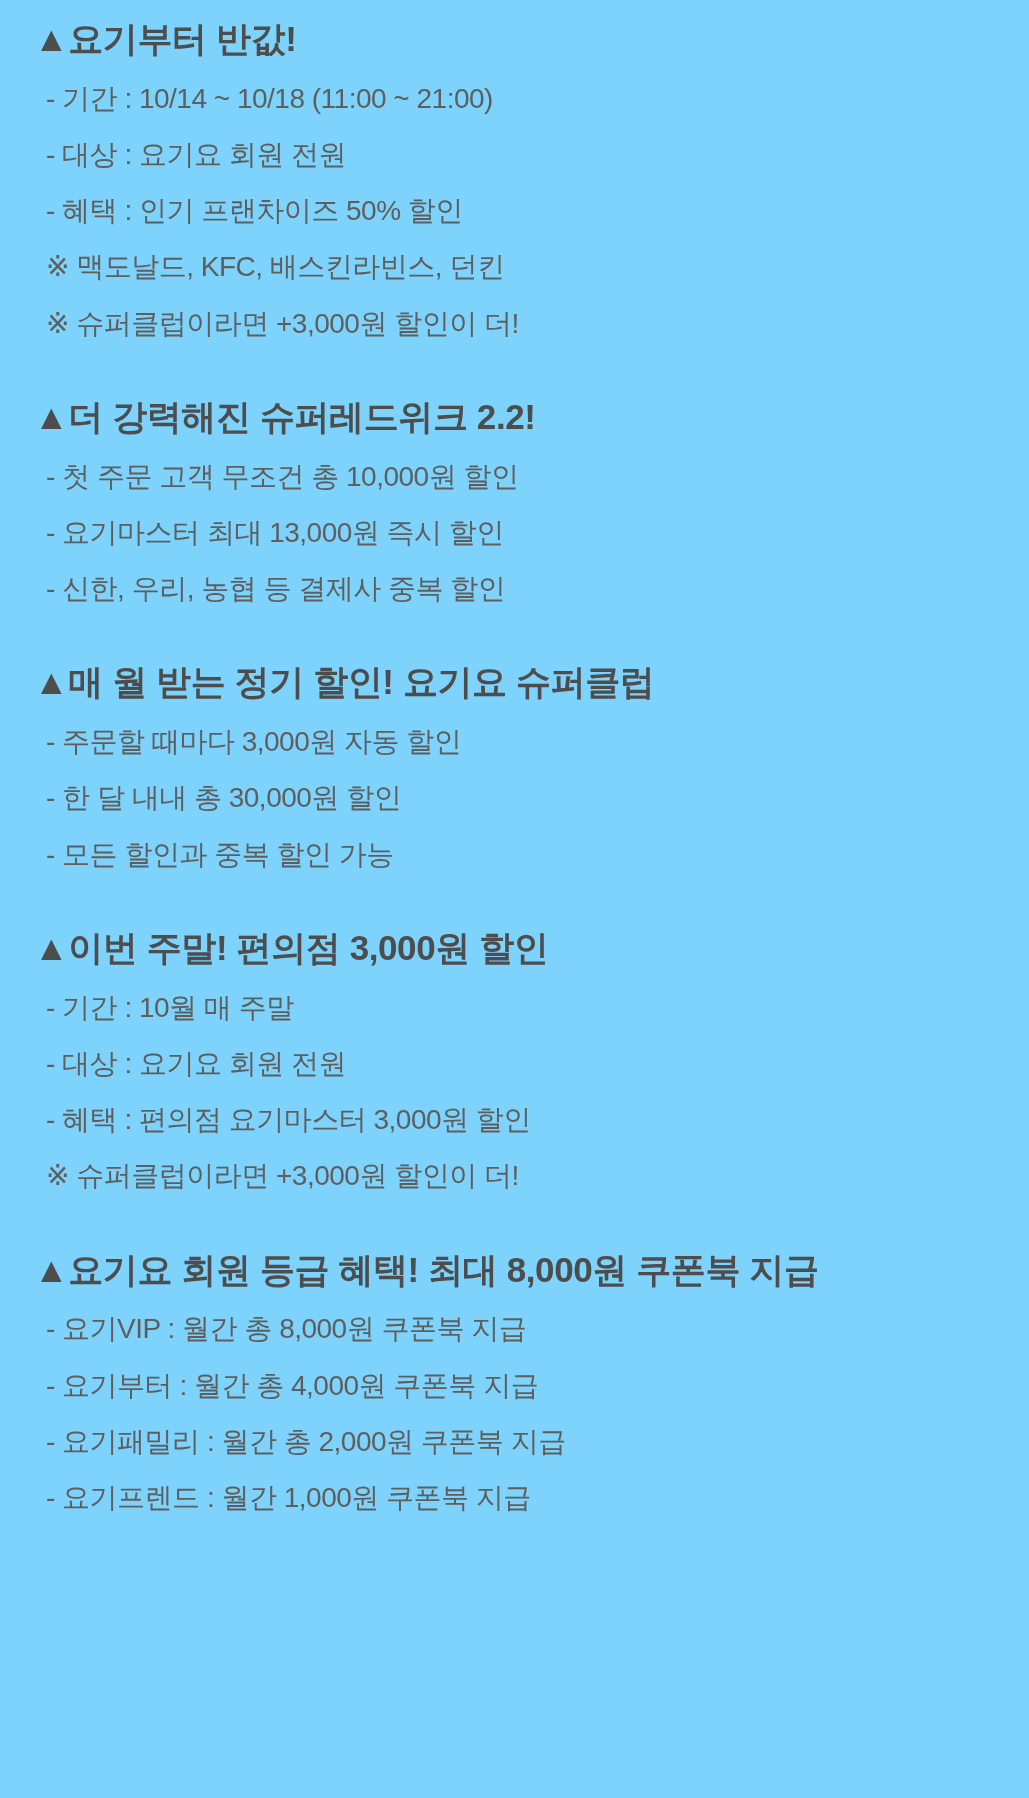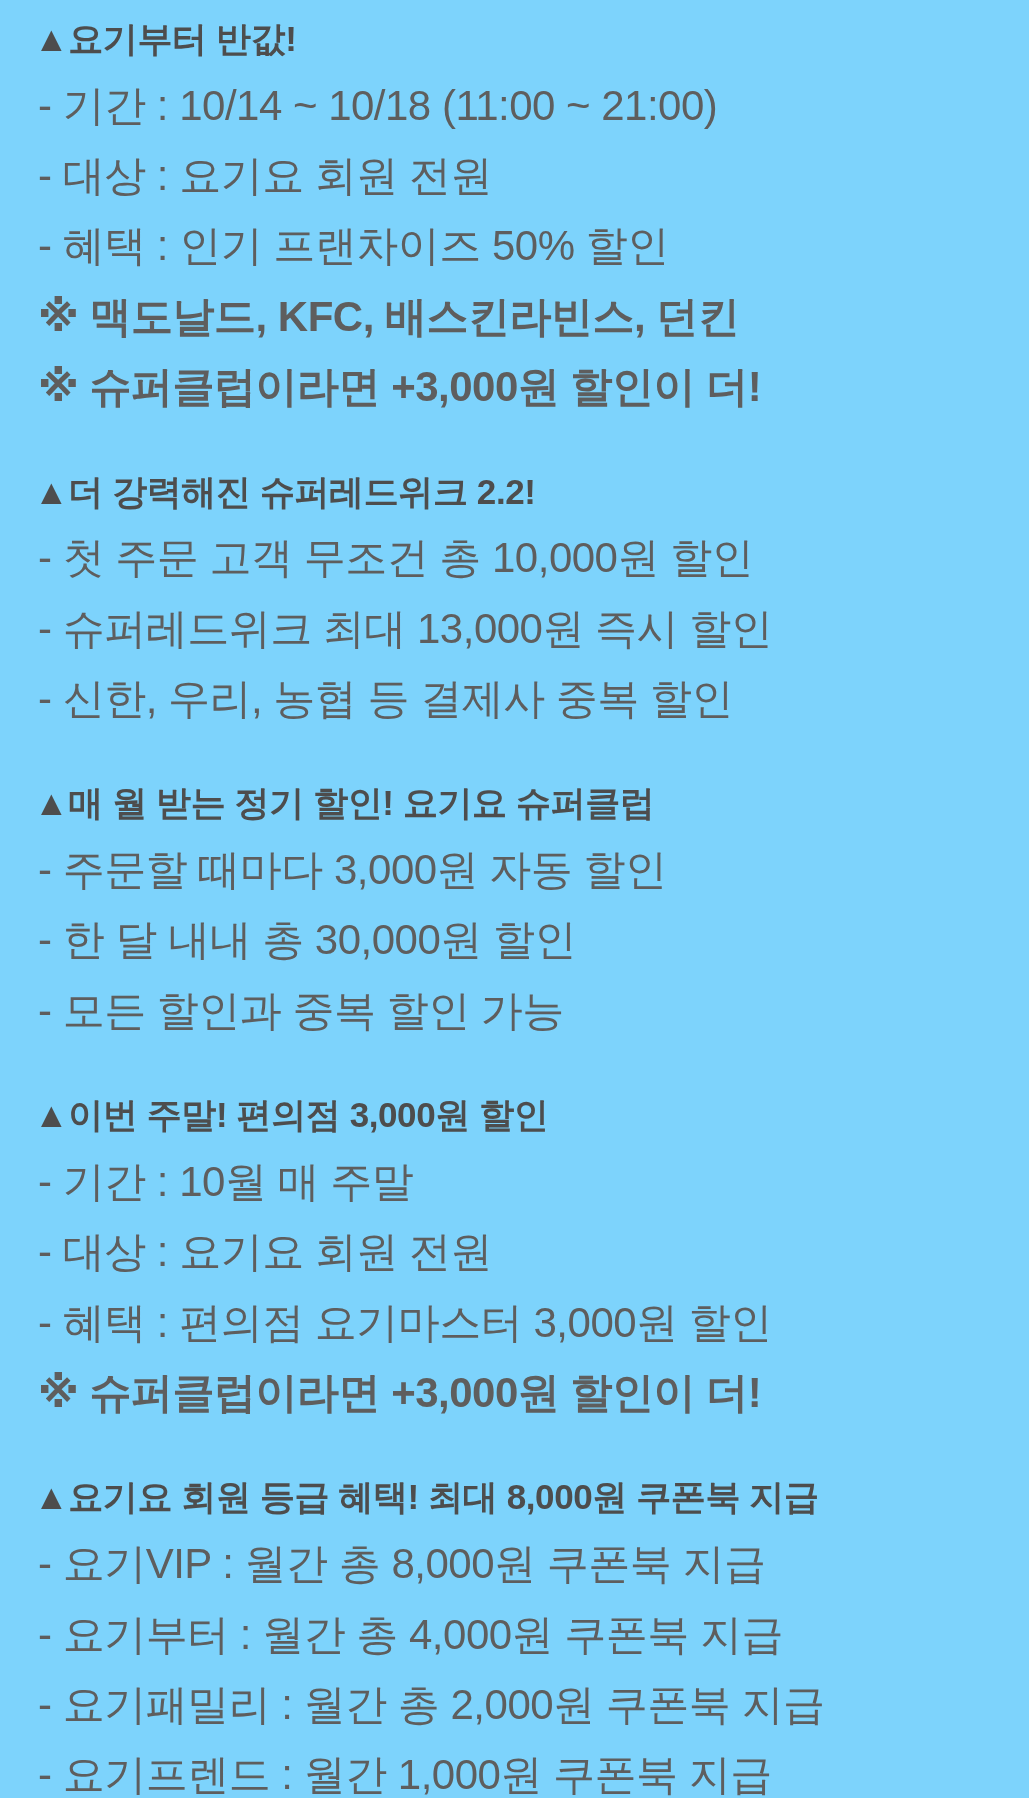--- a/index.html
+++ b/index.html
@@ -31,51 +31,50 @@
   .sec-heading {
     font-size: 35px;
     font-weight: bold;
     color: #4d4d4d;
     line-height: 1.45;
     letter-spacing: -0.4px;
     margin: 0 0 8px 0;
     white-space: nowrap;
   }
   .line {
-    font-size: 42px;
+    font-size: 28px;
     font-weight: normal;
     color: #5e5e5e;
     line-height: 1.58;
     letter-spacing: -0.5px;
-    margin: 4px;
+    margin: 12px;
     white-space: nowrap;
   }
   .line.note {
     color: #5e5e5e;
-    font-weight: bold;
   }
 </style>
 </head>
 <body>
 
 <div class="page">
 
   <div class="section">
     <p class="sec-heading">▲요기부터 반값!</p>
     <p class="line">- 기간 : 10/14 ~ 10/18 (11:00 ~ 21:00)</p>
     <p class="line">- 대상 : 요기요 회원 전원</p>
     <p class="line">- 혜택 : 인기 프랜차이즈 50% 할인</p>
     <p class="line note">※ 맥도날드, KFC, 배스킨라빈스, 던킨</p>
     <p class="line note">※ 슈퍼클럽이라면 +3,000원 할인이 더!</p>
   </div>
 
   <div class="section">
     <p class="sec-heading">▲더 강력해진 슈퍼레드위크 2.2!</p>
     <p class="line">- 첫 주문 고객 무조건 총 10,000원 할인</p>
-    <p class="line">- 슈퍼레드위크 최대 13,000원 즉시 할인</p>
+    <p class="line">- 요기마스터 최대 13,000원 즉시 할인</p>
     <p class="line">- 신한, 우리, 농협 등 결제사 중복 할인</p>
   </div>
 
   <div class="section">
     <p class="sec-heading">▲매 월 받는 정기 할인! 요기요 슈퍼클럽</p>
     <p class="line">- 주문할 때마다 3,000원 자동 할인</p>
     <p class="line">- 한 달 내내 총 30,000원 할인</p>
     <p class="line">- 모든 할인과 중복 할인 가능</p>
   </div>
 

